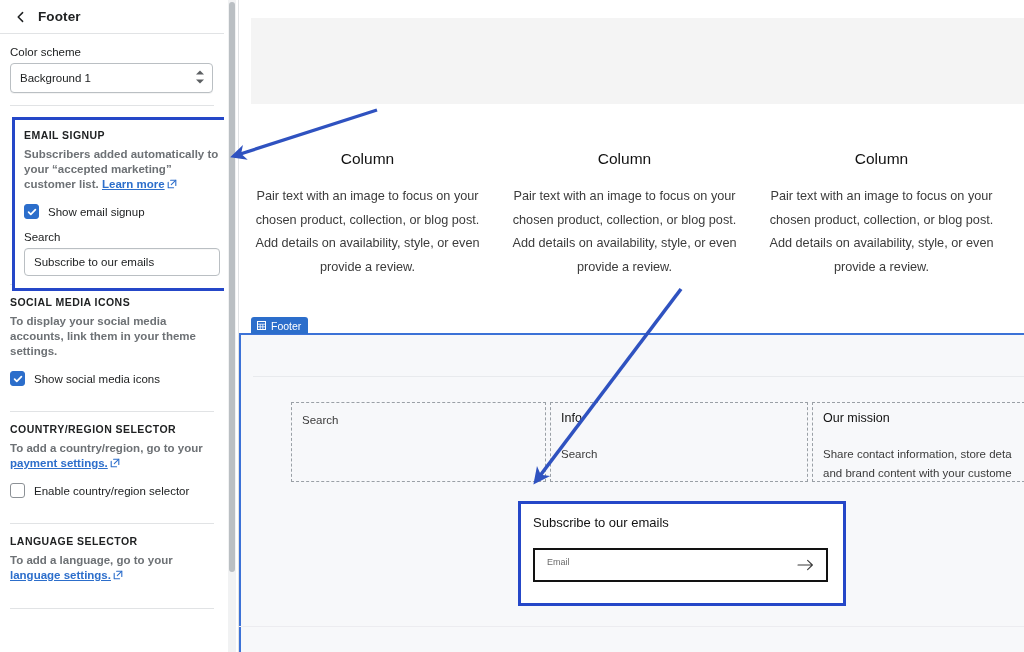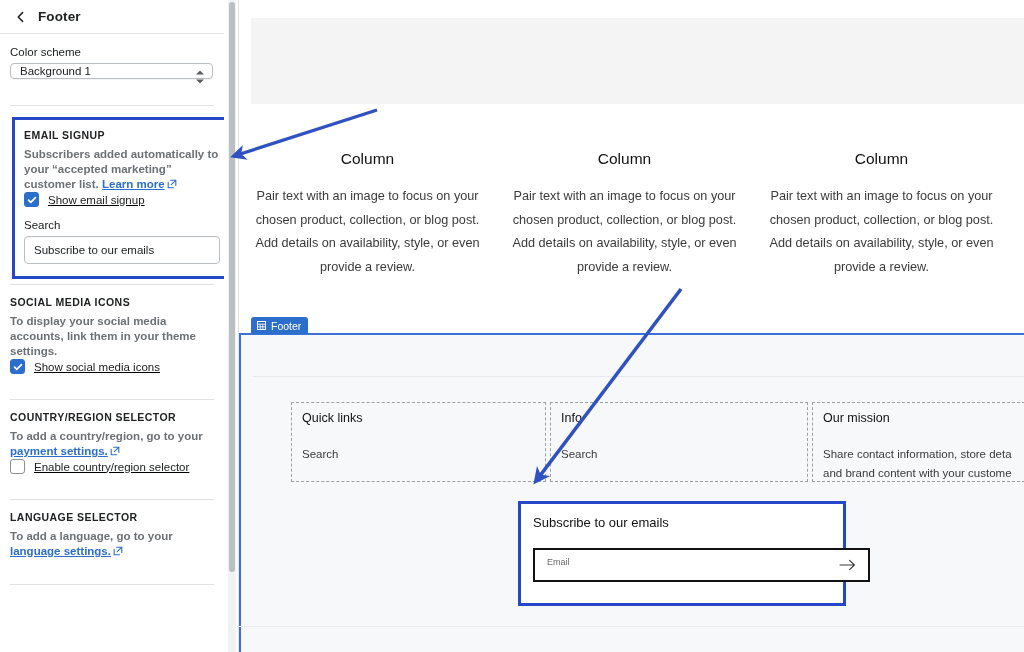--- a/index.html
+++ b/index.html
@@ -43,21 +43,21 @@
 
   .field-label {
     font-size: 11.5px; color: #202223;
     margin: 12px 0 5px 0;
   }
   .select-wrap {
     position: relative;
     height: 28px;
   }
   .select-box {
-    width: 203px; height: 16px;
+    width: 203px; height: 30px;
     border: 1px solid #babfc3;
     border-radius: 4px;
     background: #fff;
     font-size: 11.5px; color: #202223;
     display: flex; align-items: center;
     padding: 0 9px;
     box-shadow: 0 1px 0 rgba(0,0,0,0.045);
     cursor: pointer;
   }
   .select-arrows {
@@ -104,21 +104,21 @@
     color: #2c6ecb; text-decoration: underline; cursor: pointer;
   }
   .ext-ico {
     display: inline-block; vertical-align: -1px;
     margin-left: 2px; width: 10px; height: 10px;
   }
   .ext-ico svg { display: block; }
 
   .checkrow {
     display: flex; align-items: center;
-    cursor: pointer; text-decoration: underline;
+    margin-top: 12px; cursor: pointer;
   }
   .cbox {
     width: 15px; height: 15px; border-radius: 3px;
     flex: 0 0 15px;
     margin-right: 9px;
     display: flex; align-items: center; justify-content: center;
   }
   .cbox.on { background: #2c6ecb; border: 1px solid #2c6ecb; }
   .cbox.off { background: #fff; border: 1.5px solid #8c9196; }
   .cbox svg { display: block; }
@@ -229,21 +229,21 @@
     border: 3px solid #2547c8;
     background: #ffffff;
     z-index: 2;
   }
   .sub-title {
     font-size: 13px; color: #121212;
     margin: 11px 0 0 12px;
   }
   .email-field {
     position: absolute; left: 12px; top: 44px;
-    width: 337px; height: 34px;
+    width: 295px; height: 34px;
     border: 2px solid #121212;
     background: #fff;
     display: flex; align-items: center;
   }
   .email-ph {
     font-size: 9px; color: #6b6b6b;
     position: absolute; left: 12px; top: 7px;
   }
   .email-arrow {
     position: absolute; right: 12px; top: 50%;
@@ -413,21 +413,20 @@
           <path d="M0.5 3.2h8M0.5 5.8h8M3.2 3.2v5.3M5.8 3.2v5.3" stroke="#fff" stroke-width="0.8"></path>
         </svg>
       </span>
       <span>Footer</span>
     </div>
 
     <div class="footer-inner-rule"></div>
 
     <div class="dashblocks">
       <div class="dashblock" style="width:255px">
-        <div class="db-title">Quick links</div>
         <div class="db-item">Search</div>
       </div>
       <div class="dashblock" style="width:258px;margin-left:4px">
         <div class="db-title">Info</div>
         <div class="db-item">Search</div>
       </div>
       <div class="dashblock" style="width:258px;margin-left:4px">
         <div class="db-title">Our mission</div>
         <div class="db-item">Share contact information, store deta</div>
         <div class="db-item">and brand content with your custome</div>

